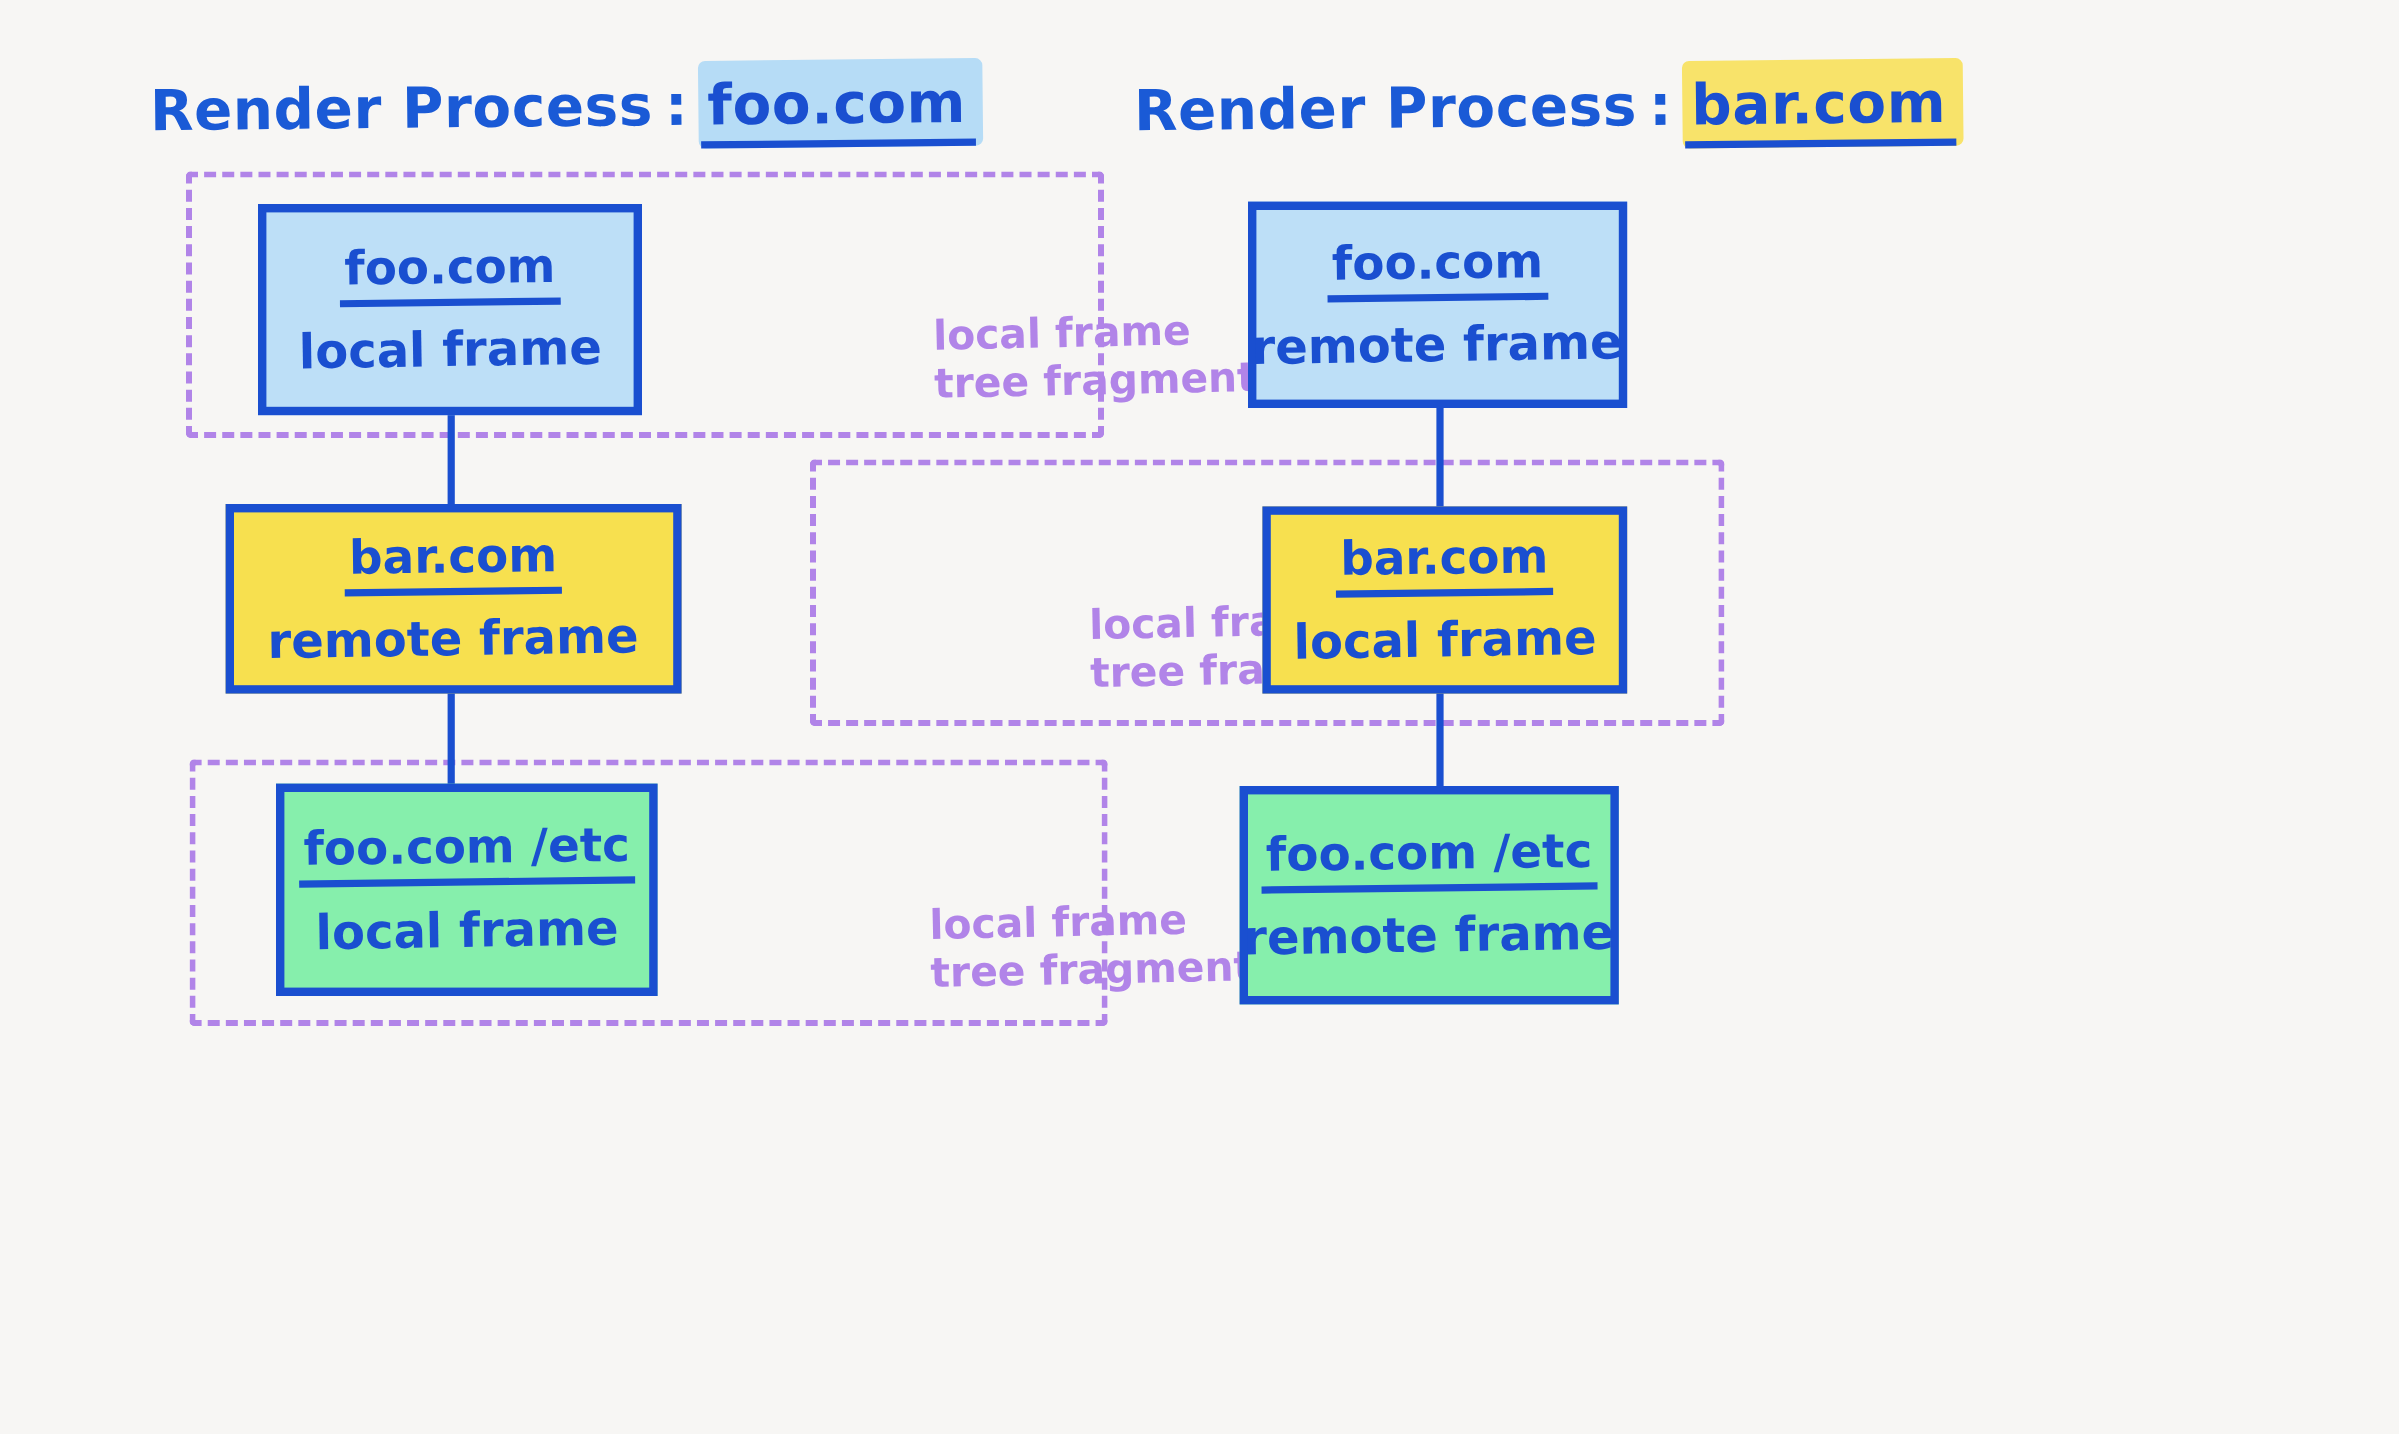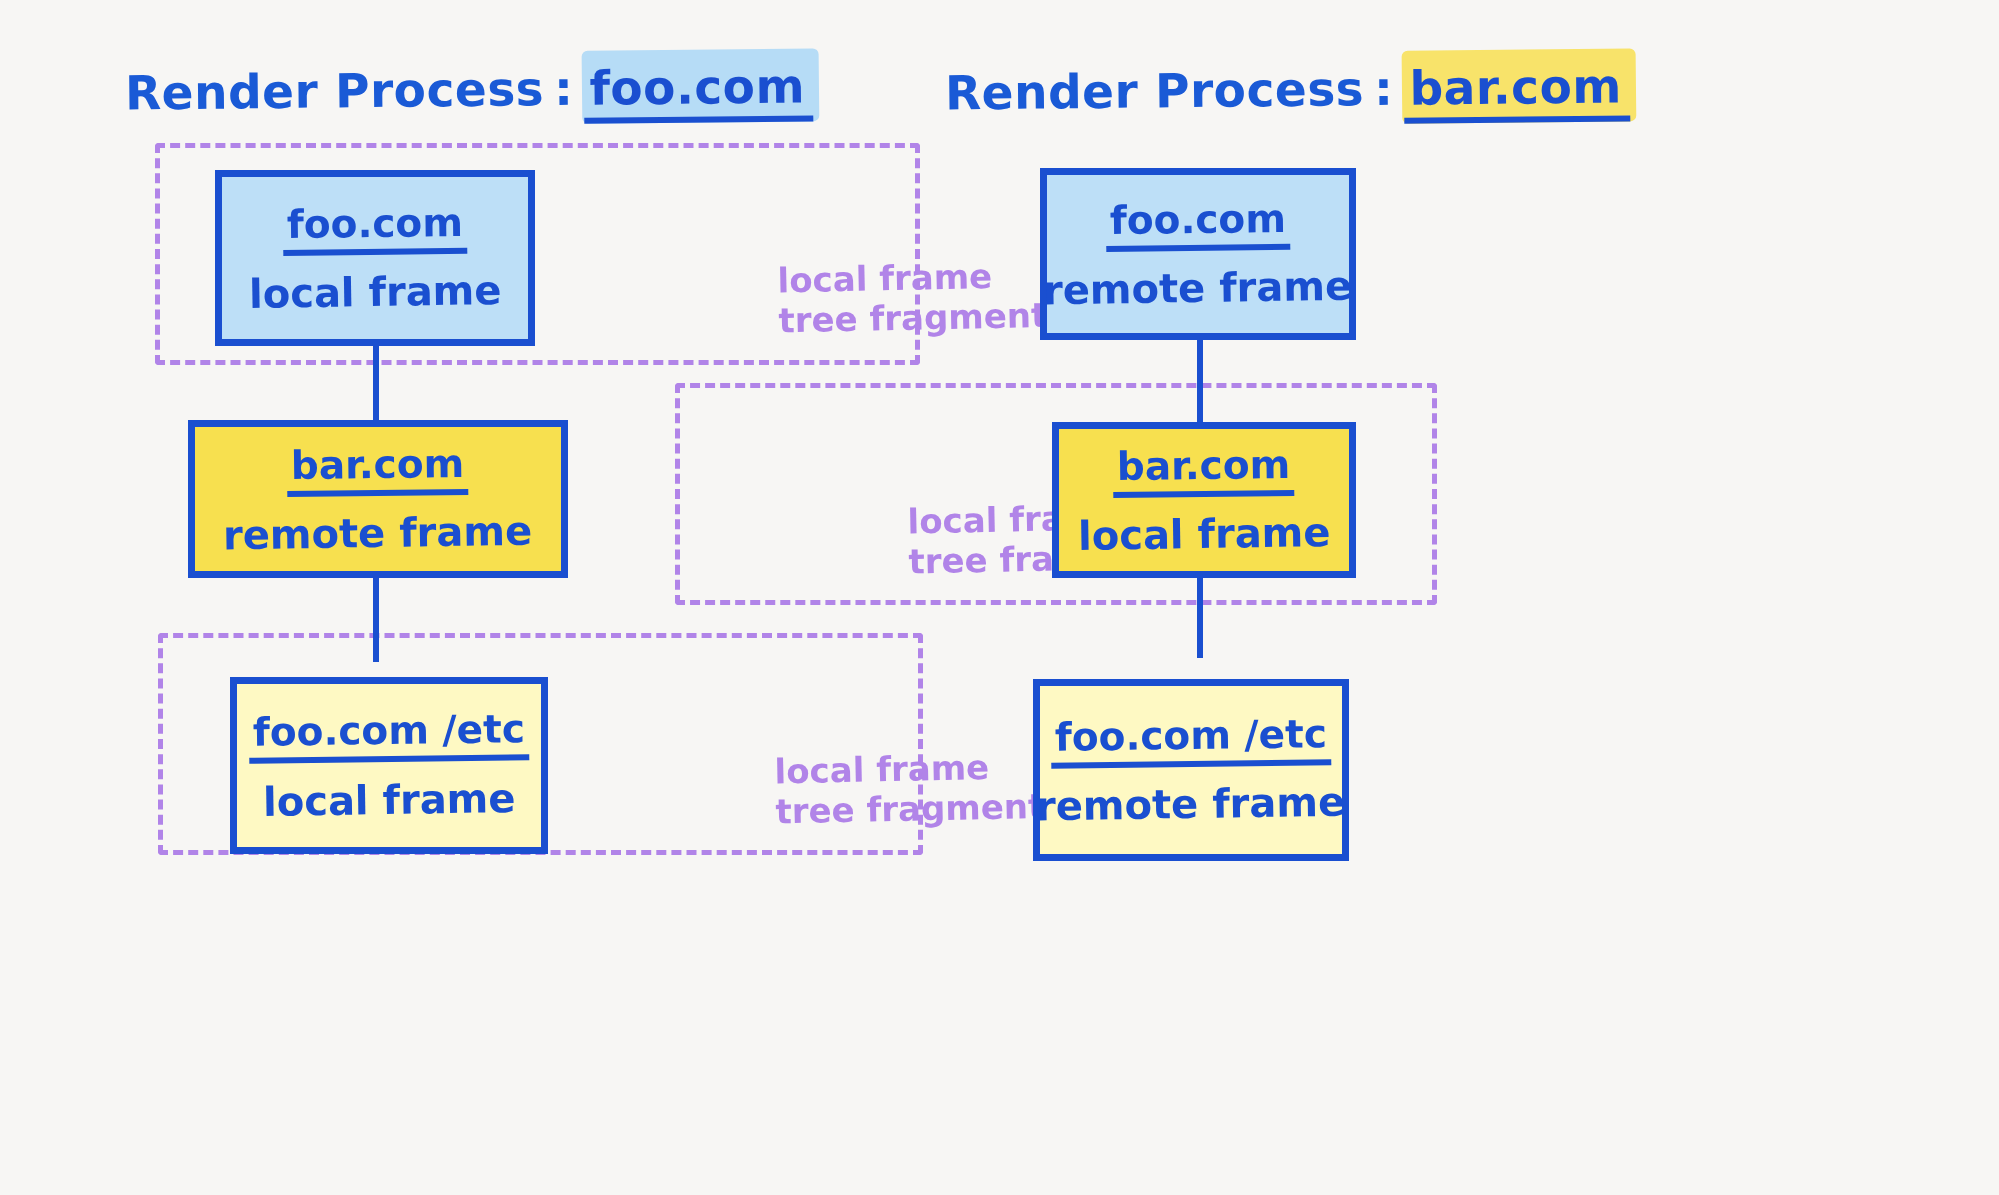--- a/index.html
+++ b/index.html
@@ -73,21 +73,21 @@
     position: absolute;
     box-sizing: border-box;
     border: 7px solid #1a4fd0;
     display: flex;
     flex-direction: column;
     align-items: center;
     justify-content: center;
     z-index: 3;
   }
   .node.blue   { background: #bddff7; }
-  .node.blue2  { background: #fef9c3; margin-top: 24px; }
+  .node.blue2  { background: #86efac; }
   .node.yellow { background: #f7e04f; }
 
   .node .url {
     font-family: "DejaVu Sans", sans-serif;
     font-size: 39px;
     font-weight: 700;
     color: #1a4fd0;
     border-bottom: 6px solid #1a4fd0;
     padding: 0 4px 2px 4px;
     line-height: 1.15;

